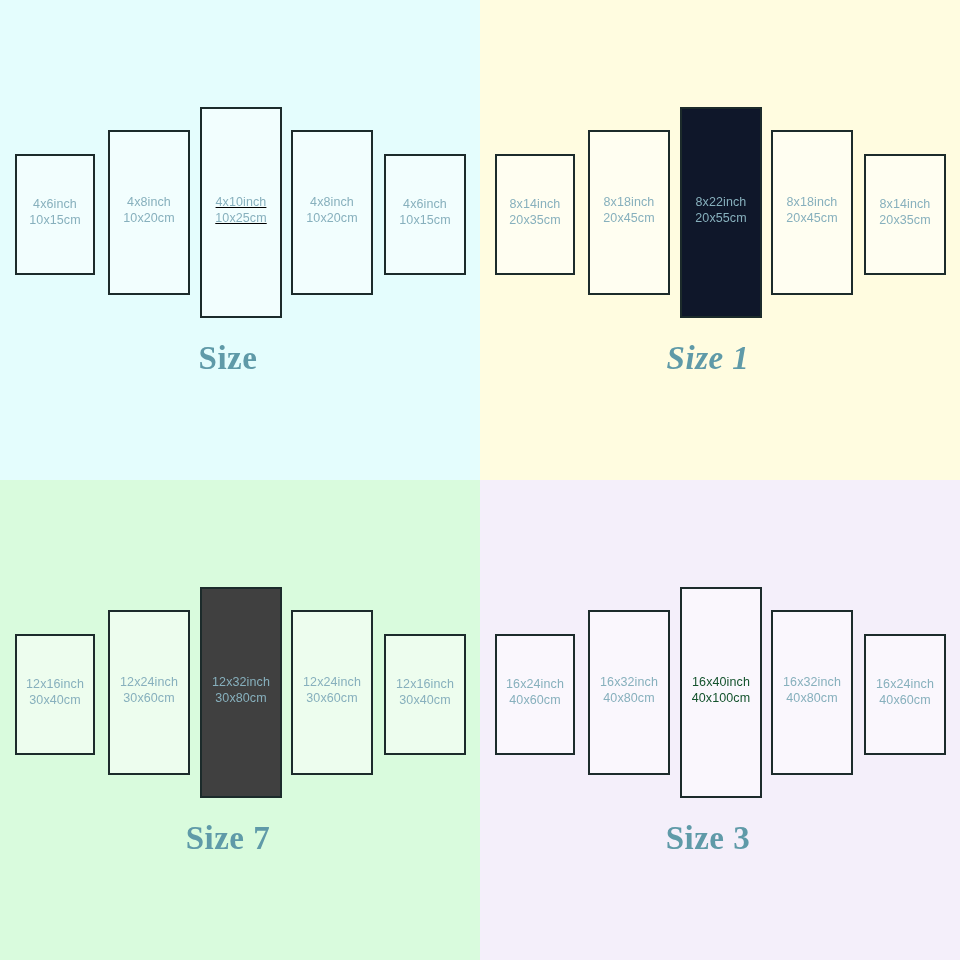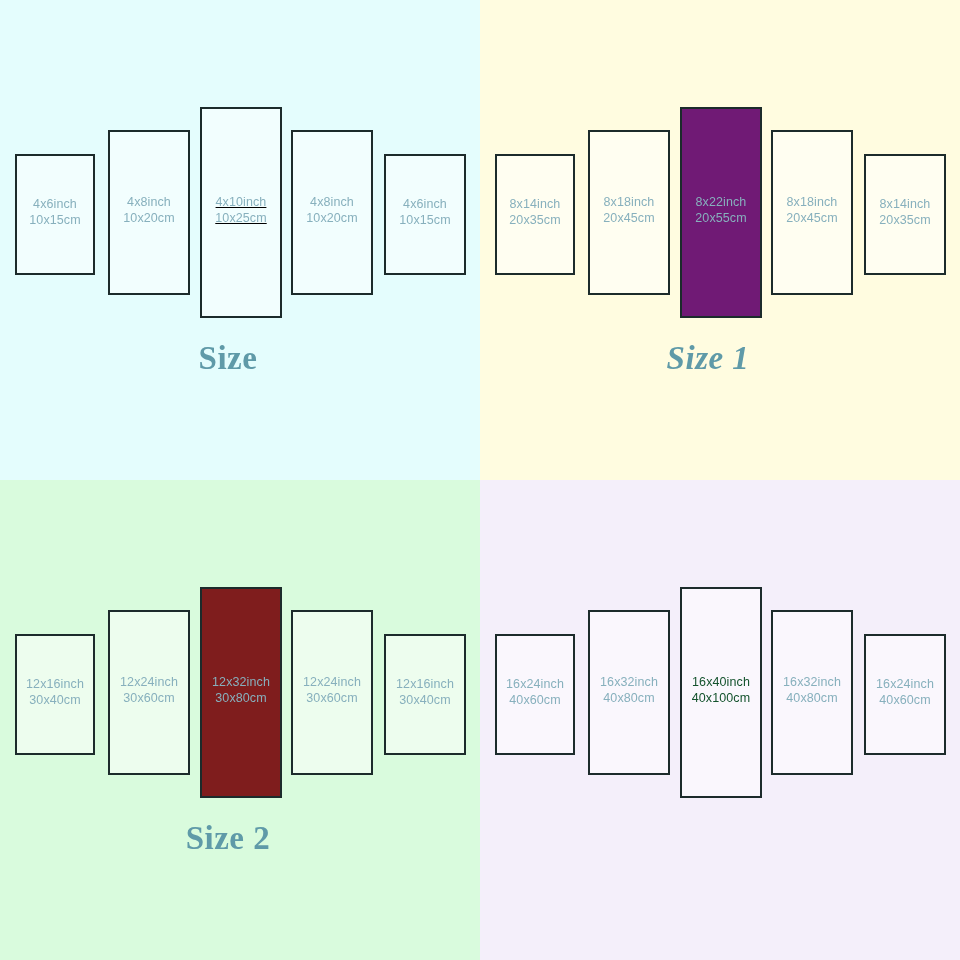--- a/index.html
+++ b/index.html
@@ -129,21 +129,21 @@
           <span class="ln">8x14inch</span>
           <span class="ln">20x35cm</span>
         </div>
       </div>
       <div class="panel p1" style="background: rgb(255, 254, 241); border-color: rgb(28, 43, 43);">
         <div class="panel-label" style="color: rgb(135, 176, 189);">
           <span class="ln">8x18inch</span>
           <span class="ln">20x45cm</span>
         </div>
       </div>
-      <div class="panel p2" style="background: #701a75; border-color: rgb(28, 43, 43);">
+      <div class="panel p2" style="background: #0f172a; border-color: rgb(28, 43, 43);">
         <div class="panel-label" style="color: rgb(135, 176, 189);">
           <span class="ln">8x22inch</span>
           <span class="ln">20x55cm</span>
         </div>
       </div>
       <div class="panel p3" style="background: rgb(255, 254, 241); border-color: rgb(28, 43, 43);">
         <div class="panel-label" style="color: rgb(135, 176, 189);">
           <span class="ln">8x18inch</span>
           <span class="ln">20x45cm</span>
         </div>
@@ -165,40 +165,40 @@
           <span class="ln">12x16inch</span>
           <span class="ln">30x40cm</span>
         </div>
       </div>
       <div class="panel p1" style="background: rgb(237, 253, 238); border-color: rgb(28, 43, 43);">
         <div class="panel-label" style="color: rgb(135, 176, 189);">
           <span class="ln">12x24inch</span>
           <span class="ln">30x60cm</span>
         </div>
       </div>
-      <div class="panel p2" style="background: #7f1d1d; border-color: rgb(28, 43, 43); justify-content: center;">
+      <div class="panel p2" style="background: #404040; border-color: rgb(28, 43, 43); justify-content: center;">
         <div class="panel-label" style="color: rgb(135, 176, 189);">
           <span class="ln">12x32inch</span>
           <span class="ln">30x80cm</span>
         </div>
       </div>
       <div class="panel p3" style="background: rgb(237, 253, 238); border-color: rgb(28, 43, 43);">
         <div class="panel-label" style="color: rgb(135, 176, 189);">
           <span class="ln">12x24inch</span>
           <span class="ln">30x60cm</span>
         </div>
       </div>
       <div class="panel p4" style="background: rgb(237, 253, 238); border-color: rgb(28, 43, 43);">
         <div class="panel-label" style="color: rgb(135, 176, 189);">
           <span class="ln">12x16inch</span>
           <span class="ln">30x40cm</span>
         </div>
       </div>
     </div>
-    <div class="q-title" style="color: rgb(95, 154, 168);">Size 2</div>
+    <div class="q-title" style="color: rgb(95, 154, 168);">Size 7</div>
   </div>
 
   <div class="quadrant" style="background: rgb(244, 239, 250);">
     <div class="cluster">
       <div class="panel p0" style="background: rgb(250, 247, 253); border-color: rgb(28, 43, 43);">
         <div class="panel-label" style="color: rgb(135, 176, 189);">
           <span class="ln">16x24inch</span>
           <span class="ln">40x60cm</span>
         </div>
       </div>
@@ -220,15 +220,16 @@
           <span class="ln">40x80cm</span>
         </div>
       </div>
       <div class="panel p4" style="background: rgb(250, 247, 253); border-color: rgb(28, 43, 43);">
         <div class="panel-label" style="color: rgb(135, 176, 189);">
           <span class="ln">16x24inch</span>
           <span class="ln">40x60cm</span>
         </div>
       </div>
     </div>
+    <div class="q-title" style="color: rgb(95, 154, 168);">Size 3</div>
   </div>
 
 </div>
 
 </body></html>

